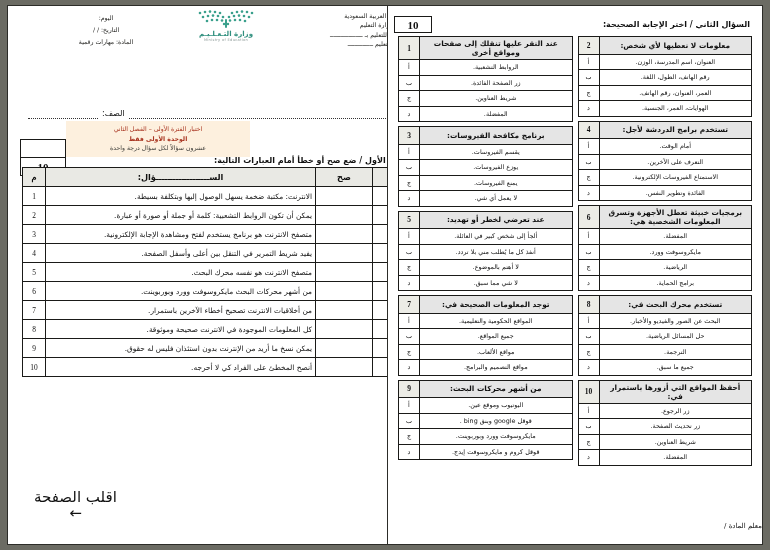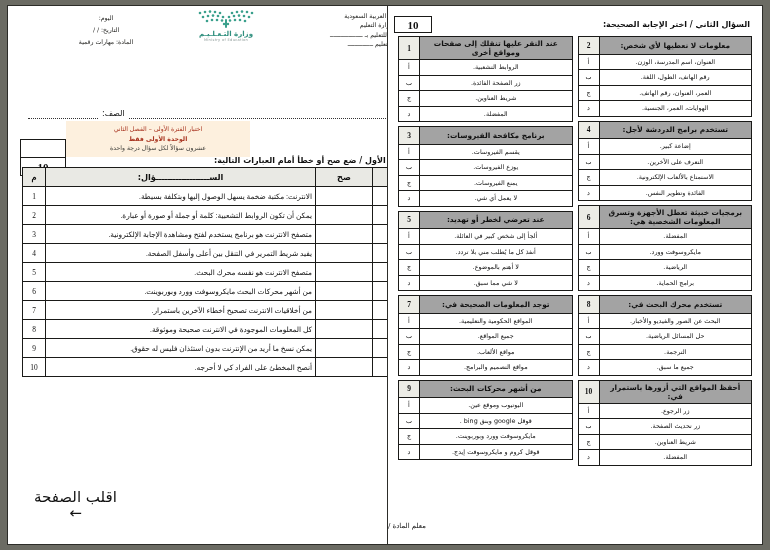--- a/index.html
+++ b/index.html
@@ -95,21 +95,21 @@
   .tf td,.tf th{
     border:1px solid #1a1a18;
     padding:1px 3px;
     font-size:7.4px;color:#111;
     background:#fff;
     height:16px;
   }
   .tf th{background:#e9e9e4;font-weight:bold;font-size:8.2px;text-align:center;}
   .c-num{width:16px;text-align:center;font-family:"Liberation Serif",serif;font-size:7.5px;}
   .c-tf{width:50px;}
-  .c-q{text-align:right;padding-right:5px;font-family:Liberation Serif, serif;}
+  .c-q{text-align:right;padding-right:5px;}
   .hdrq{text-align:center;letter-spacing:0px;}
 
   
   .q2head{
     position:absolute;right:12px;top:14px;
     font-size:8px;font-weight:bold;color:#111;padding-left:39px;
   }
   .mcq-wrap{position:absolute;top:30px;right:10px;left:10px;display:flex;gap:5px;}
   .mcq-col{flex:1;}
   .mcq{
@@ -117,29 +117,29 @@
   }
   .mcq td{
     border:1px solid #1a1a18;font-size:6.5px;color:#111;
     padding:1px 3px;height:12.5px;background:#fff;
   }
   .mcq .qnum{
     width:14px;text-align:center;background:#ececE6;font-weight:bold;
     font-family:"Liberation Serif",serif;font-size:7.5px;
   }
   .mcq .qtext{
-    background:#a3a3a3;font-weight:bold;font-size:7.4px;text-align:center;padding:2px 3px;
+    background:#e5e5e5;font-weight:bold;font-size:7.4px;text-align:center;padding:2px 3px;
   }
   .mcq .opl{
     width:13px;text-align:center;font-size:6.4px;
   }
   .mcq .opt{text-align:center;font-size:6.4px;}
 
   .footer-teacher{
-    position:absolute;left:0;right:0;bottom:14px;text-align:left;
+    position:absolute;left:0;right:0;bottom:14px;text-align:right;
     font-size:7px;color:#111;
   }
   .flip{
     position:absolute;left:26px;bottom:26px;text-align:center;
   }
   .flip .lbl{font-size:15px;color:#111;}
   .flip .arrow{margin-top:2px;font-size:15px;line-height:10px;color:#111;}
 </style>
 </head>
 <body>
@@ -342,29 +342,29 @@
               </tr>
             </tbody>
           </table>
           <table class="mcq">
             <tbody>
               <tr>
                 <td class="qtext ar">تستخدم برامج الدردشة لأجل:</td>
                 <td class="qnum">4</td>
               </tr>
               <tr>
-                <td class="opt ar">إضاعة كبير.</td>
+                <td class="opt ar">أمام الوقت.</td>
                 <td class="opl ar">أ</td>
               </tr>
               <tr>
                 <td class="opt ar">التعرف على الآخرين.</td>
                 <td class="opl ar">ب</td>
               </tr>
               <tr>
-                <td class="opt ar">الاستمتاع بالألعاب الإلكترونية.</td>
+                <td class="opt ar">الاستمتاع الفيروسات الإلكترونية.</td>
                 <td class="opl ar">ج</td>
               </tr>
               <tr>
                 <td class="opt ar">الفائدة وتطوير النفس.</td>
                 <td class="opl ar">د</td>
               </tr>
             </tbody>
           </table>
           <table class="mcq">
             <tbody>

